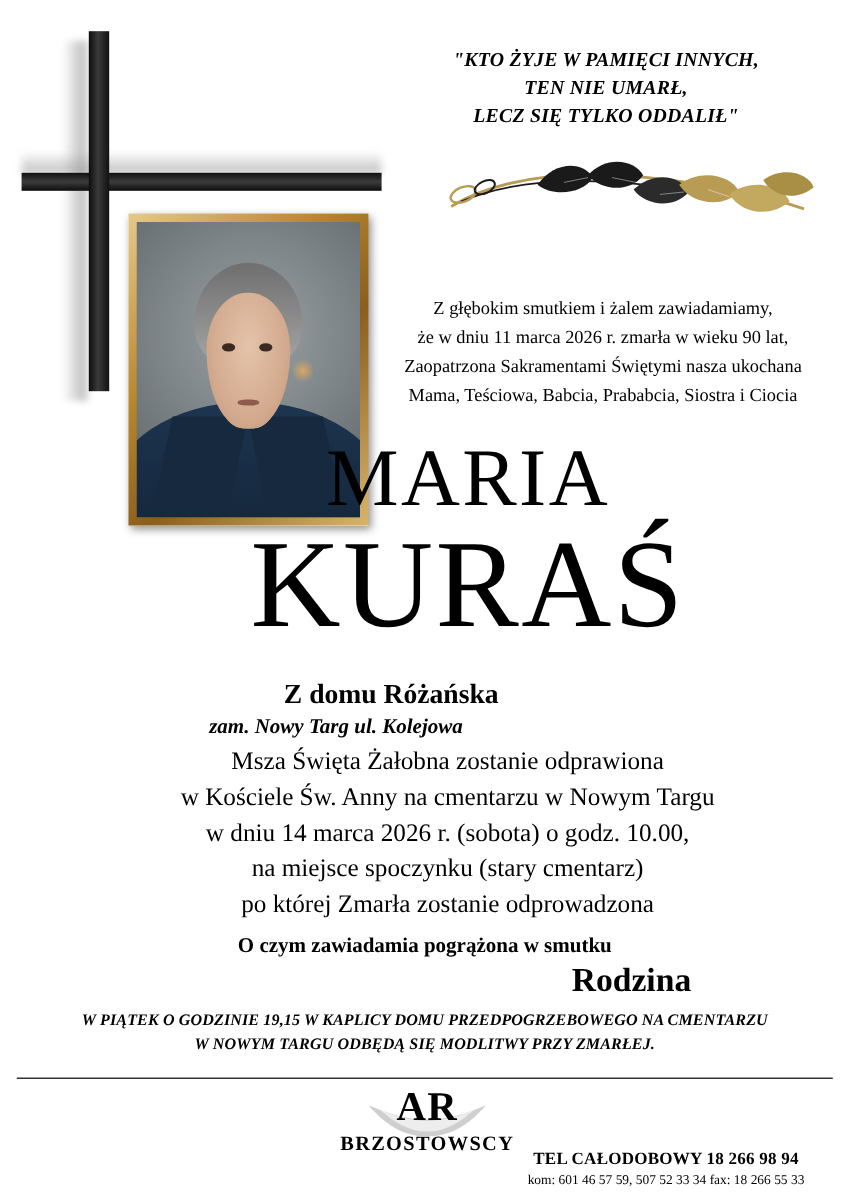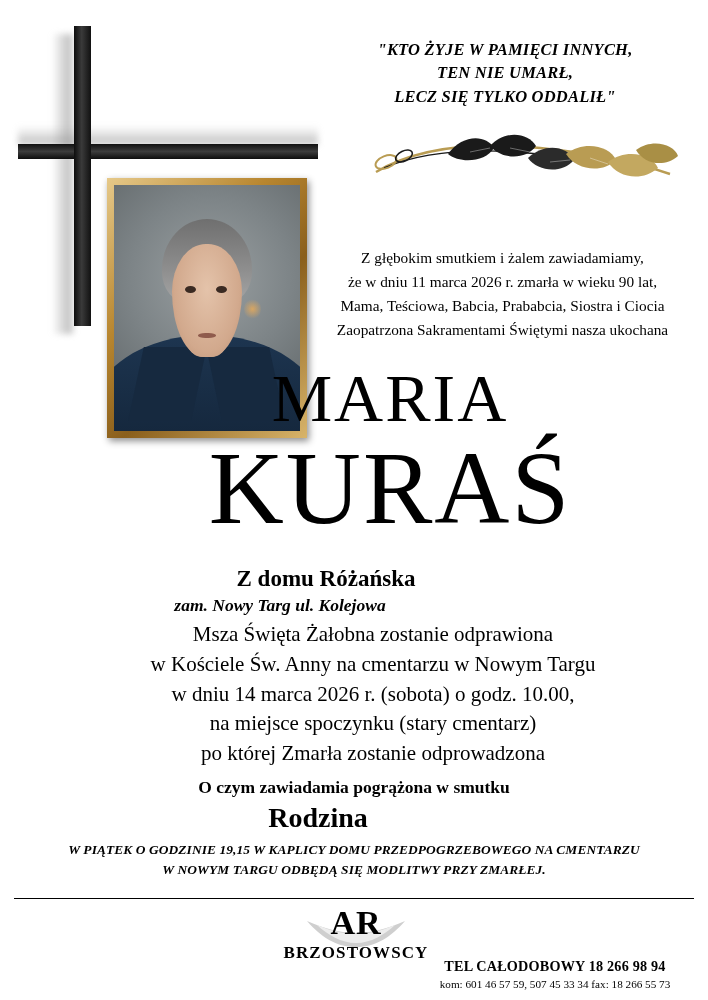--- a/index.html
+++ b/index.html
@@ -254,21 +254,21 @@
   .announce {
     position: absolute;
     left: 0; top: 777px; width: 708px;
     text-align: center;
     font-size: 17.5px;
     font-weight: bold;
   }
   .family {
     position: absolute;
     left: 0; top: 802px; width: 576px;
-    text-align: center;
+    text-align: right;
     font-size: 28px;
     font-weight: bold;
     padding-left: 60px;
     box-sizing: border-box;
   }
 
   .prayer {
     position: absolute;
     left: 0; top: 840px; width: 708px;
     text-align: center;
@@ -410,22 +410,22 @@
     <path d="M158 30 C 174 14, 198 18, 204 32 C 192 46, 168 44, 158 30 Z" fill="#2b2b2b"></path>
     <path d="M196 26 C 214 12, 240 18, 246 32 C 232 46, 206 42, 196 26 Z" fill="#b99c53"></path>
     <path d="M238 34 C 256 20, 282 26, 288 40 C 272 54, 248 50, 238 34 Z" fill="#c3a860"></path>
     <path d="M266 22 C 282 10, 304 16, 308 28 C 294 40, 274 36, 266 22 Z" fill="#a98f45"></path>
     <path d="M100 24 L 120 20 M 140 20 L 160 24 M 180 34 L 200 32 M 220 30 L 238 36" stroke="#ffffff" stroke-width="0.8" fill="none" opacity="0.45"></path>
   </svg>
 
   <div class="intro">
     <div>Z głębokim smutkiem i żalem zawiadamiamy,</div>
     <div>że w dniu 11 marca 2026 r. zmarła w wieku 90 lat,</div>
+    <div>Zaopatrzona Sakramentami Świętymi nasza ukochana</div>
     <div>Mama, Teściowa, Babcia, Prababcia, Siostra i Ciocia</div>
-    <div>Zaopatrzona Sakramentami Świętymi nasza ukochana</div>
   </div>
 
   <div class="name-first">MARIA</div>
   <div class="name-last">KURAŚ</div>
 
   <div class="maiden">Z domu Różańska</div>
   <div class="address">zam. Nowy Targ ul. Kolejowa</div>
 
   <div class="ceremony">
     <div>Msza Święta Żałobna zostanie odprawiona</div>
@@ -451,18 +451,18 @@
       <svg class="logo-wings" viewBox="0 0 150 46">
         <path d="M75 40 C 55 40, 40 30, 26 14 C 44 22, 60 26, 75 26 C 90 26, 106 22, 124 14 C 110 30, 95 40, 75 40 Z" fill="#cfcfcf"></path>
         <path d="M75 36 C 60 36, 47 28, 36 18 C 50 24, 63 27, 75 27 C 87 27, 100 24, 114 18 C 103 28, 90 36, 75 36 Z" fill="#ededed"></path>
       </svg>
       <div class="logo-mark">AR</div>
       <div class="logo-name">BRZOSTOWSCY</div>
     </div>
 
     <div class="footer-right">
       <div class="fr-tel">TEL CAŁODOBOWY 18 266 98 94</div>
-      <div class="fr-sub">kom: 601 46 57 59, 507 45 33 34 fax: 18 266 55 73</div>
+      <div class="fr-sub">kom: 601 46 57 59, 507 52 33 34 fax: 18 266 55 33</div>
       <div class="fr-mail">biuro@arbrzostowscy.pl</div>
     </div>
 
   </div>
 </div>
 
 </body></html>

